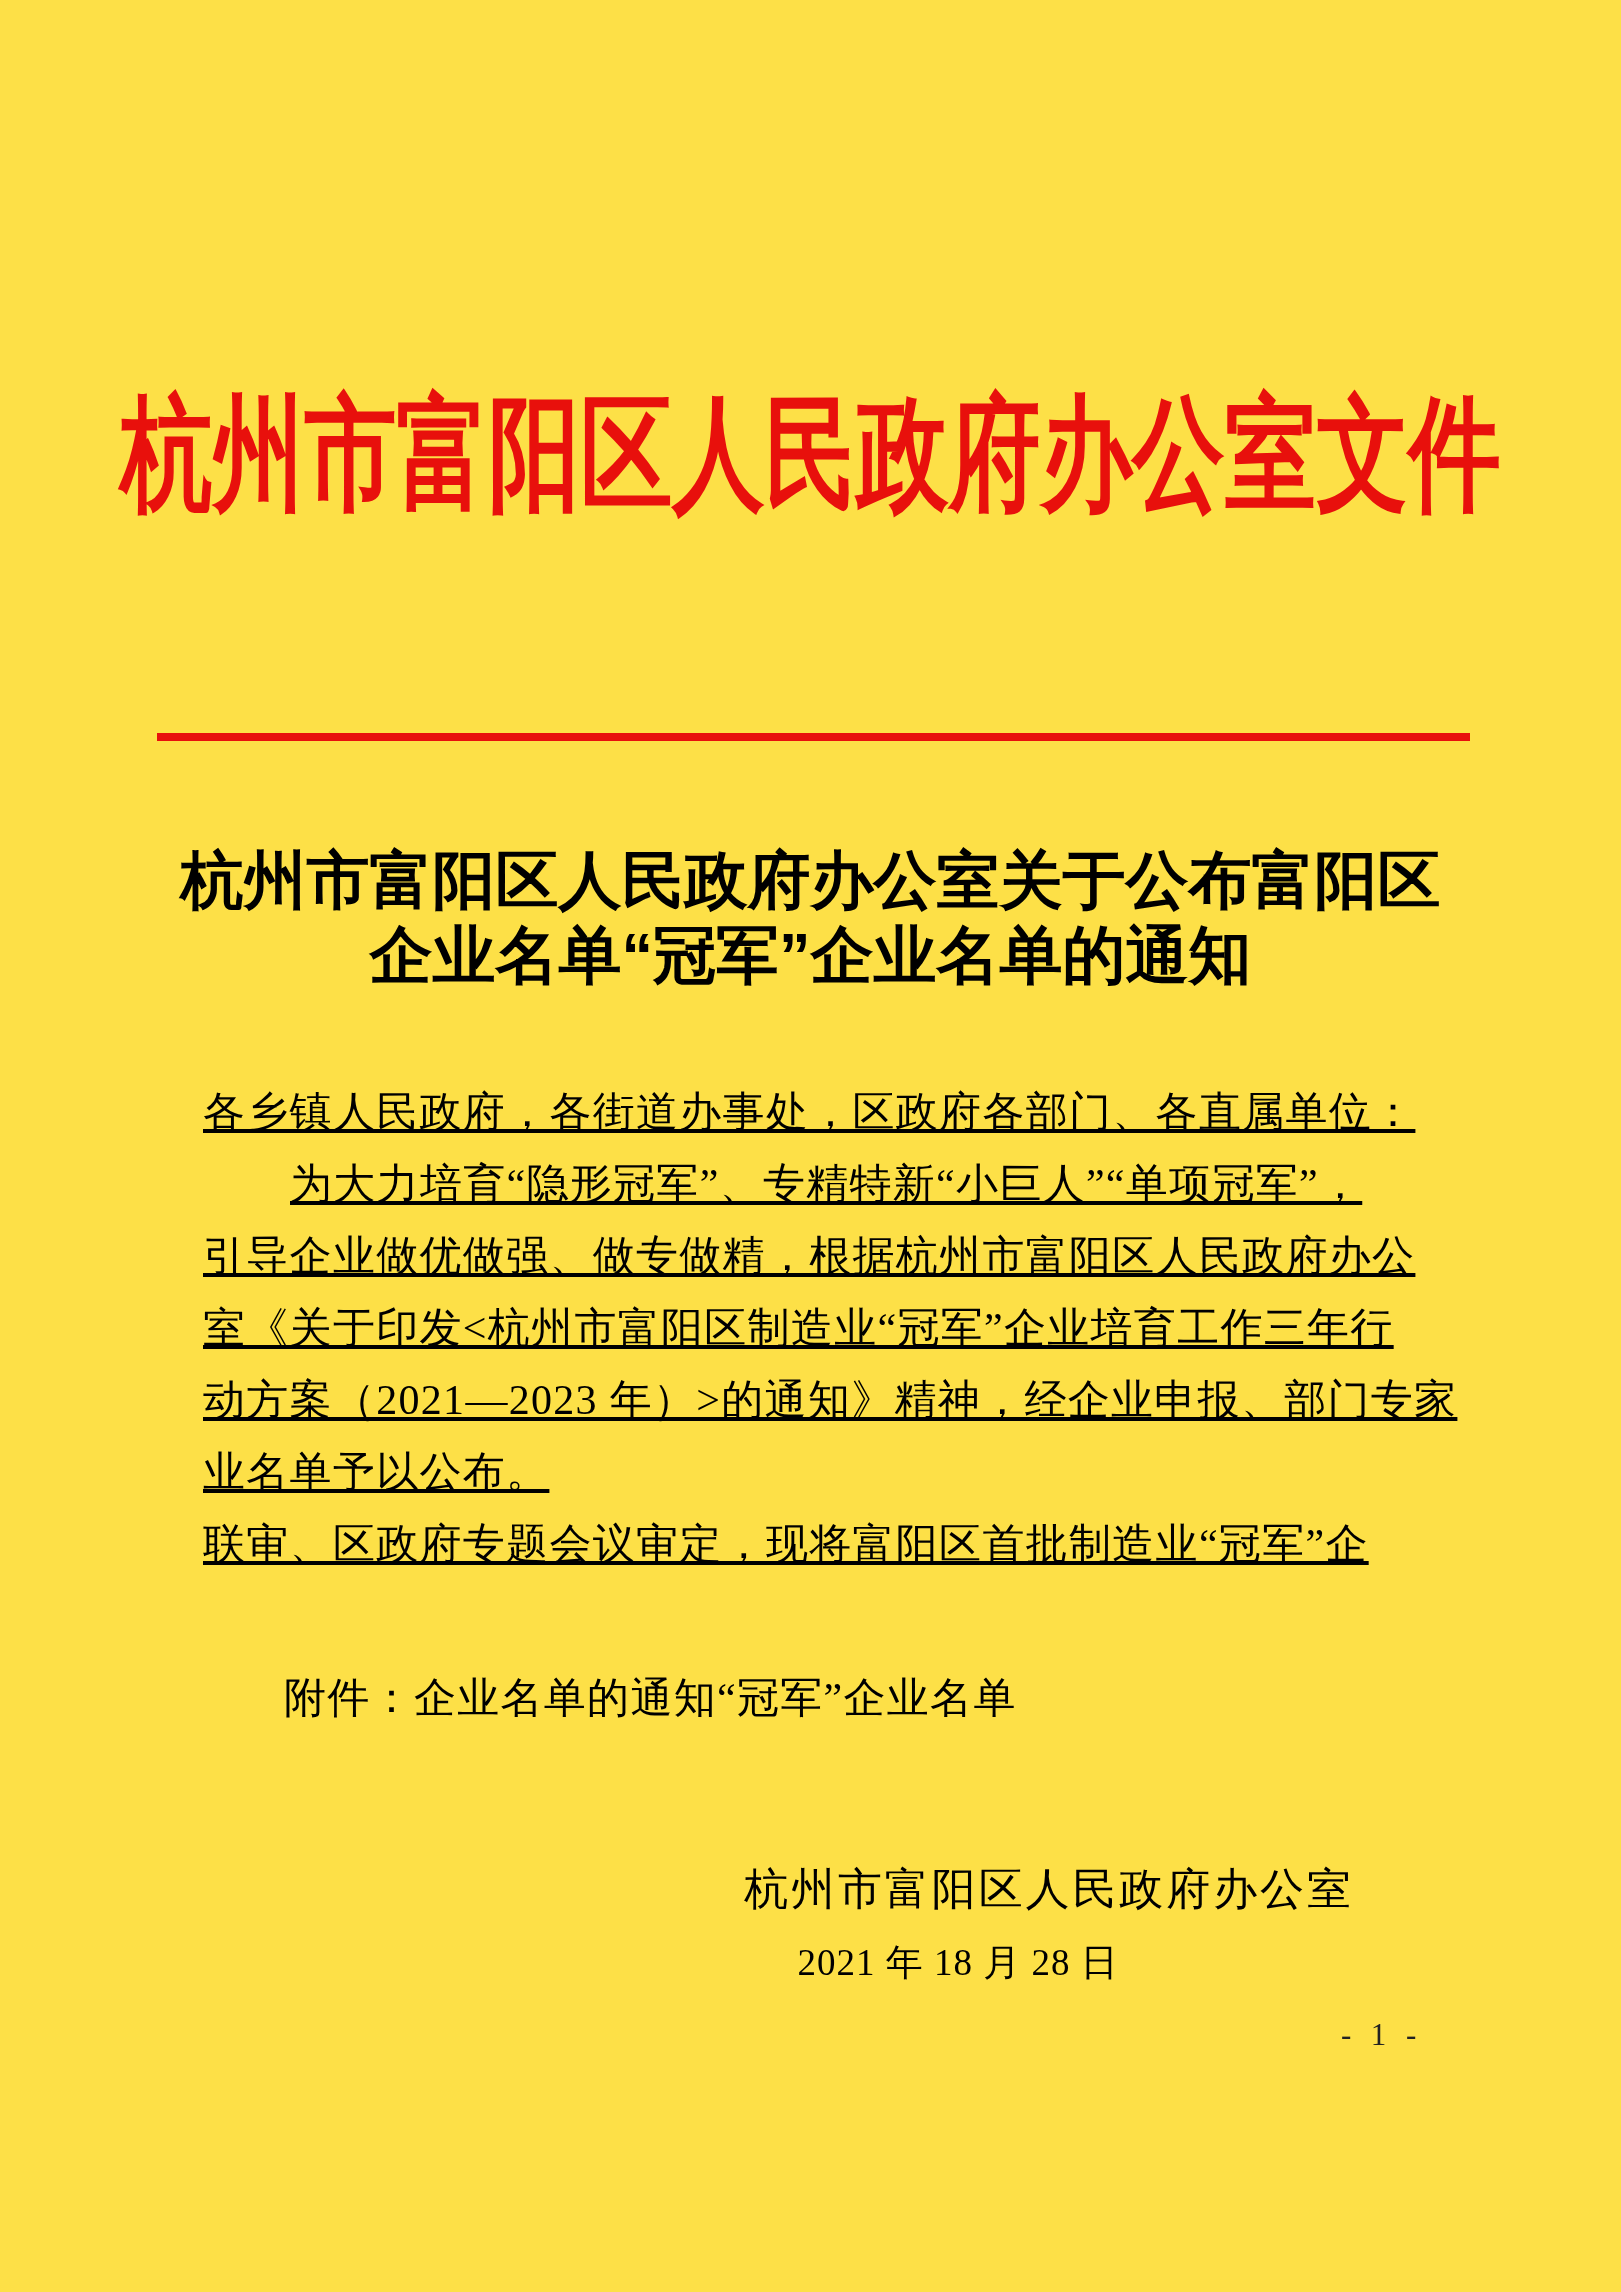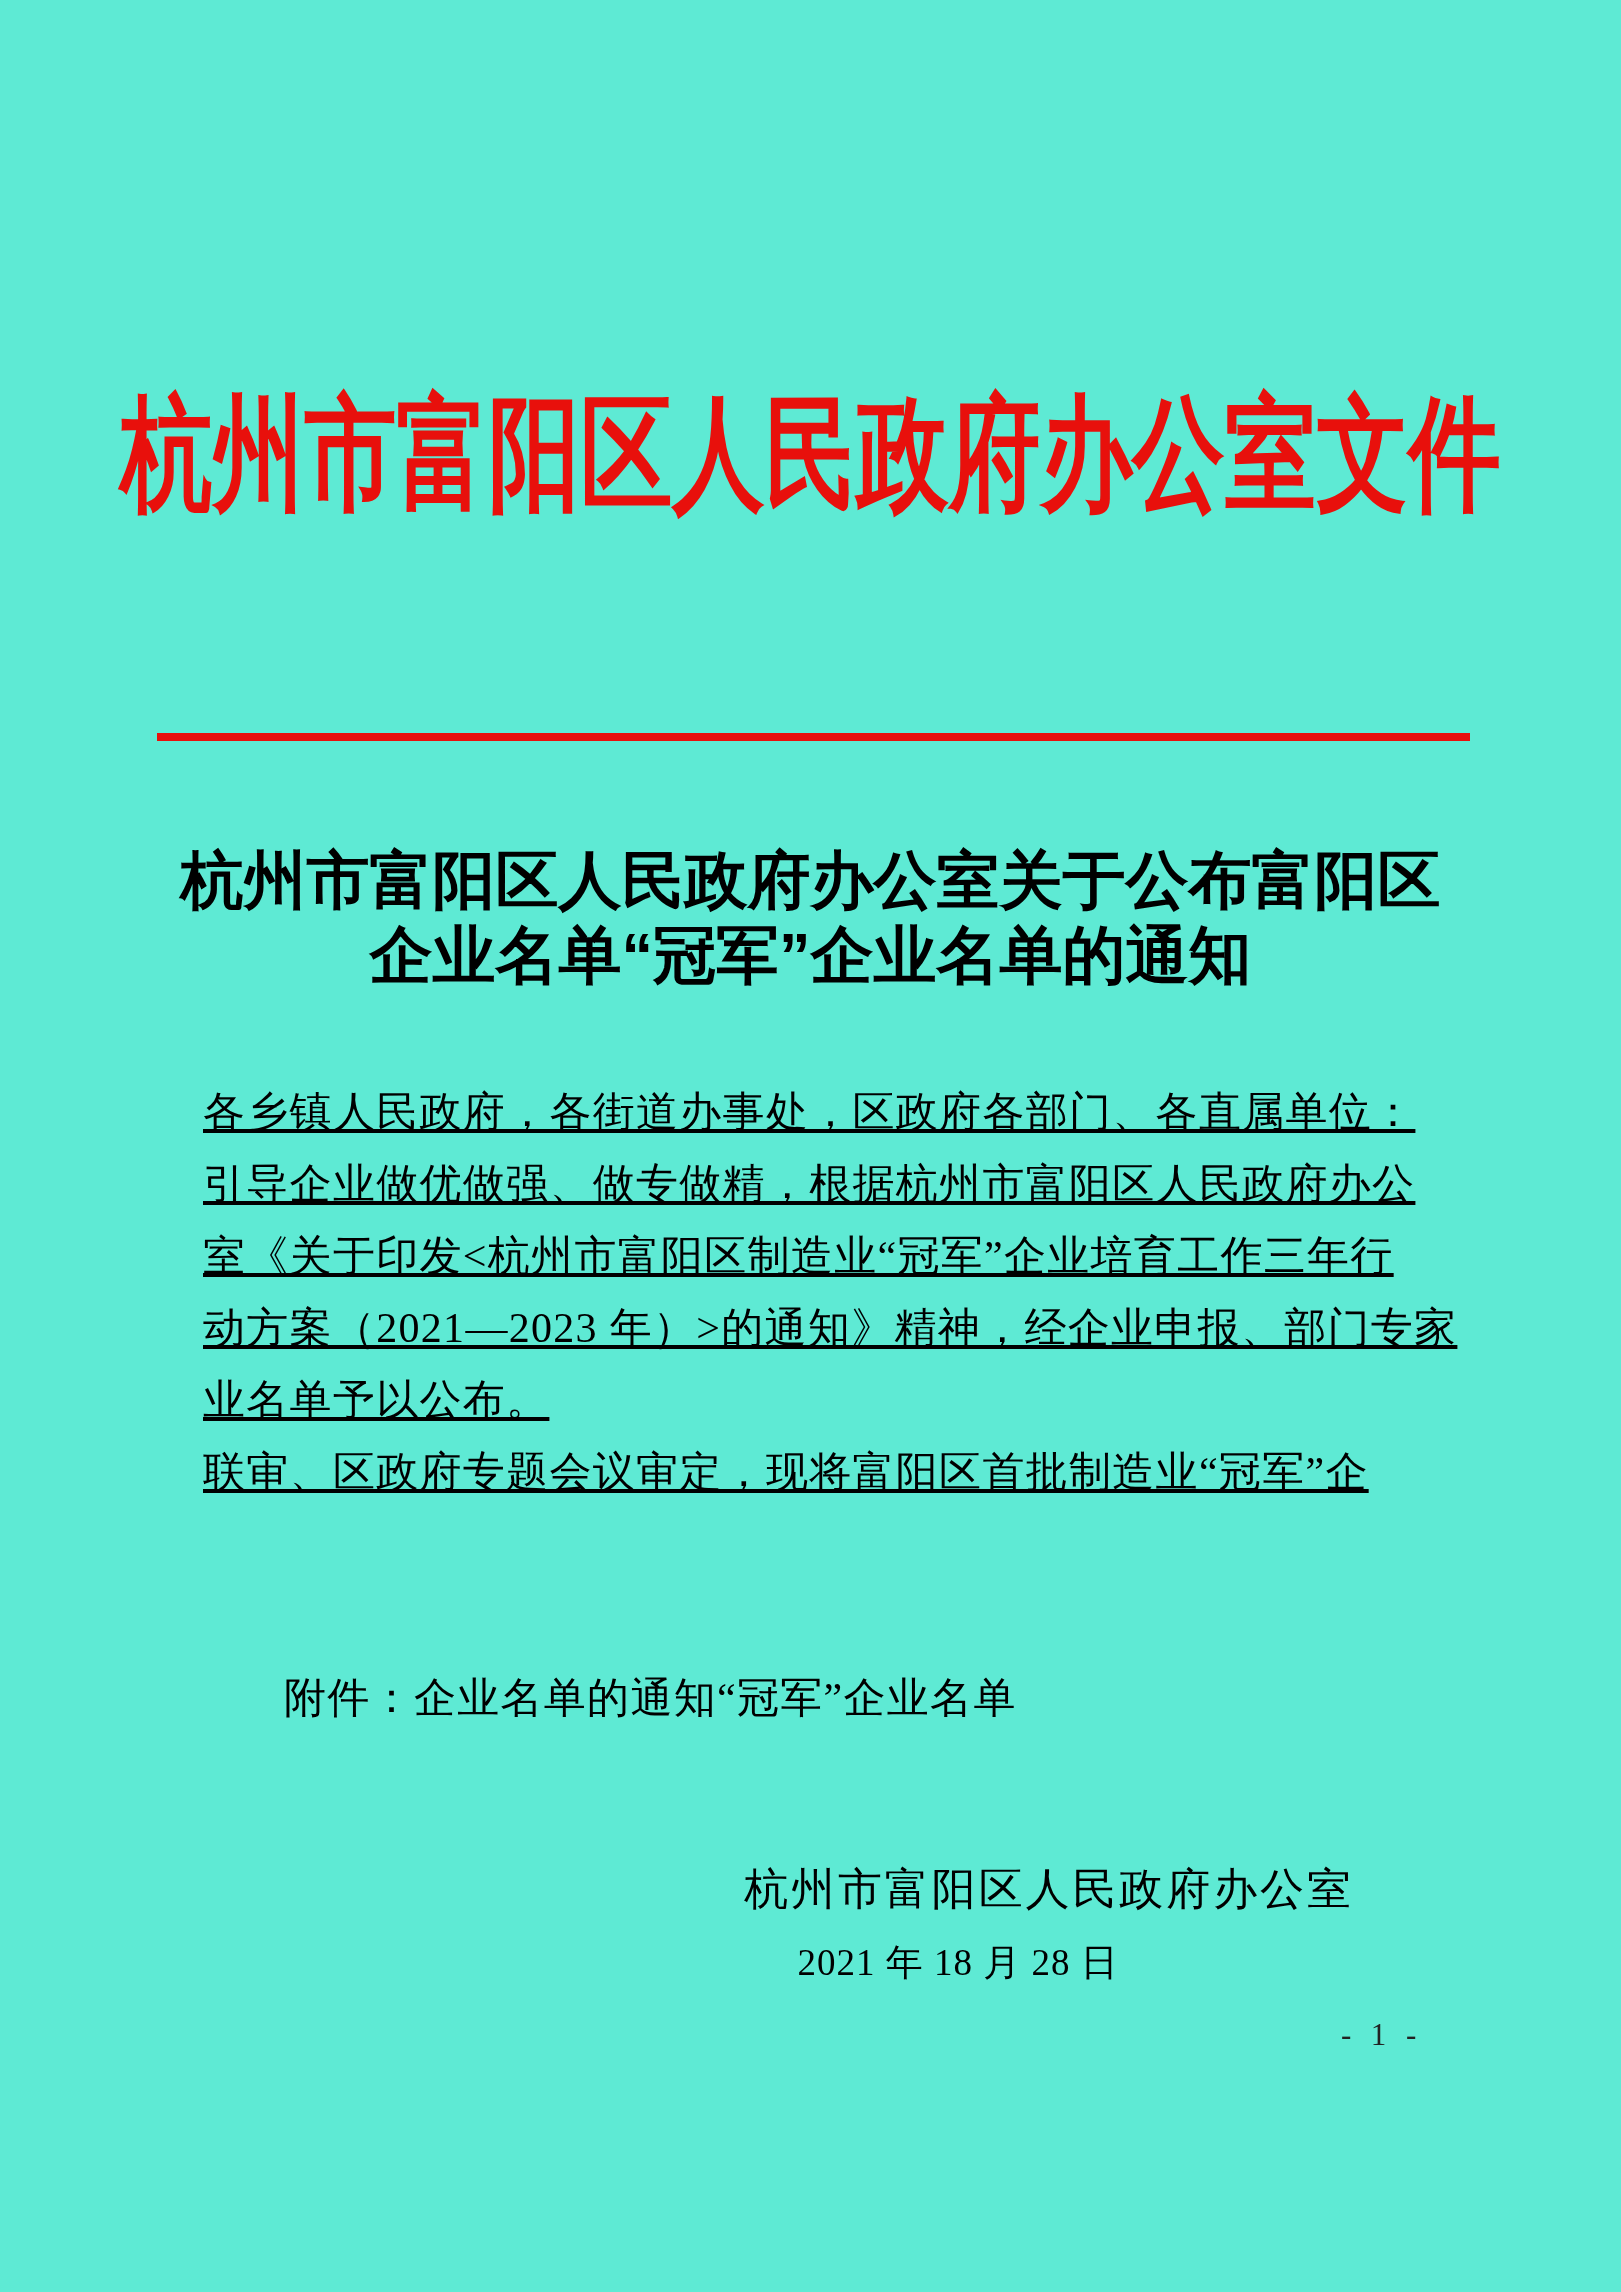--- a/index.html
+++ b/index.html
@@ -4,21 +4,21 @@
 <title>富政办〔2021〕33 号</title>
 <style>
   :root { --accent-red: #e8100c; --ink: #111111; }
   * { margin: 0; padding: 0; box-sizing: border-box; }
   html, body { background: #ffffff; }
   body { width: 1621px; height: 2293px; position: relative; }
 
   .page {
     position: absolute; top: 0; left: 0;
     width: 1621px; height: 2293px;
-    background: #5eead4; overflow: hidden;
+    background: #fde047; overflow: hidden;
     color: var(--ink);
     font-family: "Liberation Serif", "DejaVu Serif", serif;
   }
 
   
   .letterhead {
     position: absolute; top: 392px; left: 0; width: 100%;
     text-align: center; white-space: nowrap;
   }
   .letterhead .stretch {
@@ -105,20 +105,21 @@
 
   <div class="red-line"></div>
 
   <h1 class="title">
     <span class="title-line">杭州市富阳区人民政府办公室关于公布富阳区</span>
     <span class="title-line">企业名单“冠军”企业名单的通知</span>
   </h1>
 
   <div class="body-text">
     <div class="line">各乡镇人民政府，各街道办事处，区政府各部门、各直属单位：</div>
+    <div class="line indent">为大力培育“隐形冠军”、专精特新“小巨人”“单项冠军”，</div>
     <div class="line">引导企业做优做强、做专做精，根据杭州市富阳区人民政府办公</div>
     <div class="line">室《关于印发&lt;杭州市富阳区制造业“冠军”企业培育工作三年行</div>
     <div class="line">动方案（2021—2023 年）&gt;的通知》精神，经企业申报、部门专家</div>
     <div class="line">业名单予以公布。</div>
     <div class="line">联审、区政府专题会议审定，现将富阳区首批制造业“冠军”企</div>
   </div>
 
   <div class="attachment">附件：企业名单的通知“冠军”企业名单</div>
 
   <div class="signature">杭州市富阳区人民政府办公室</div>

